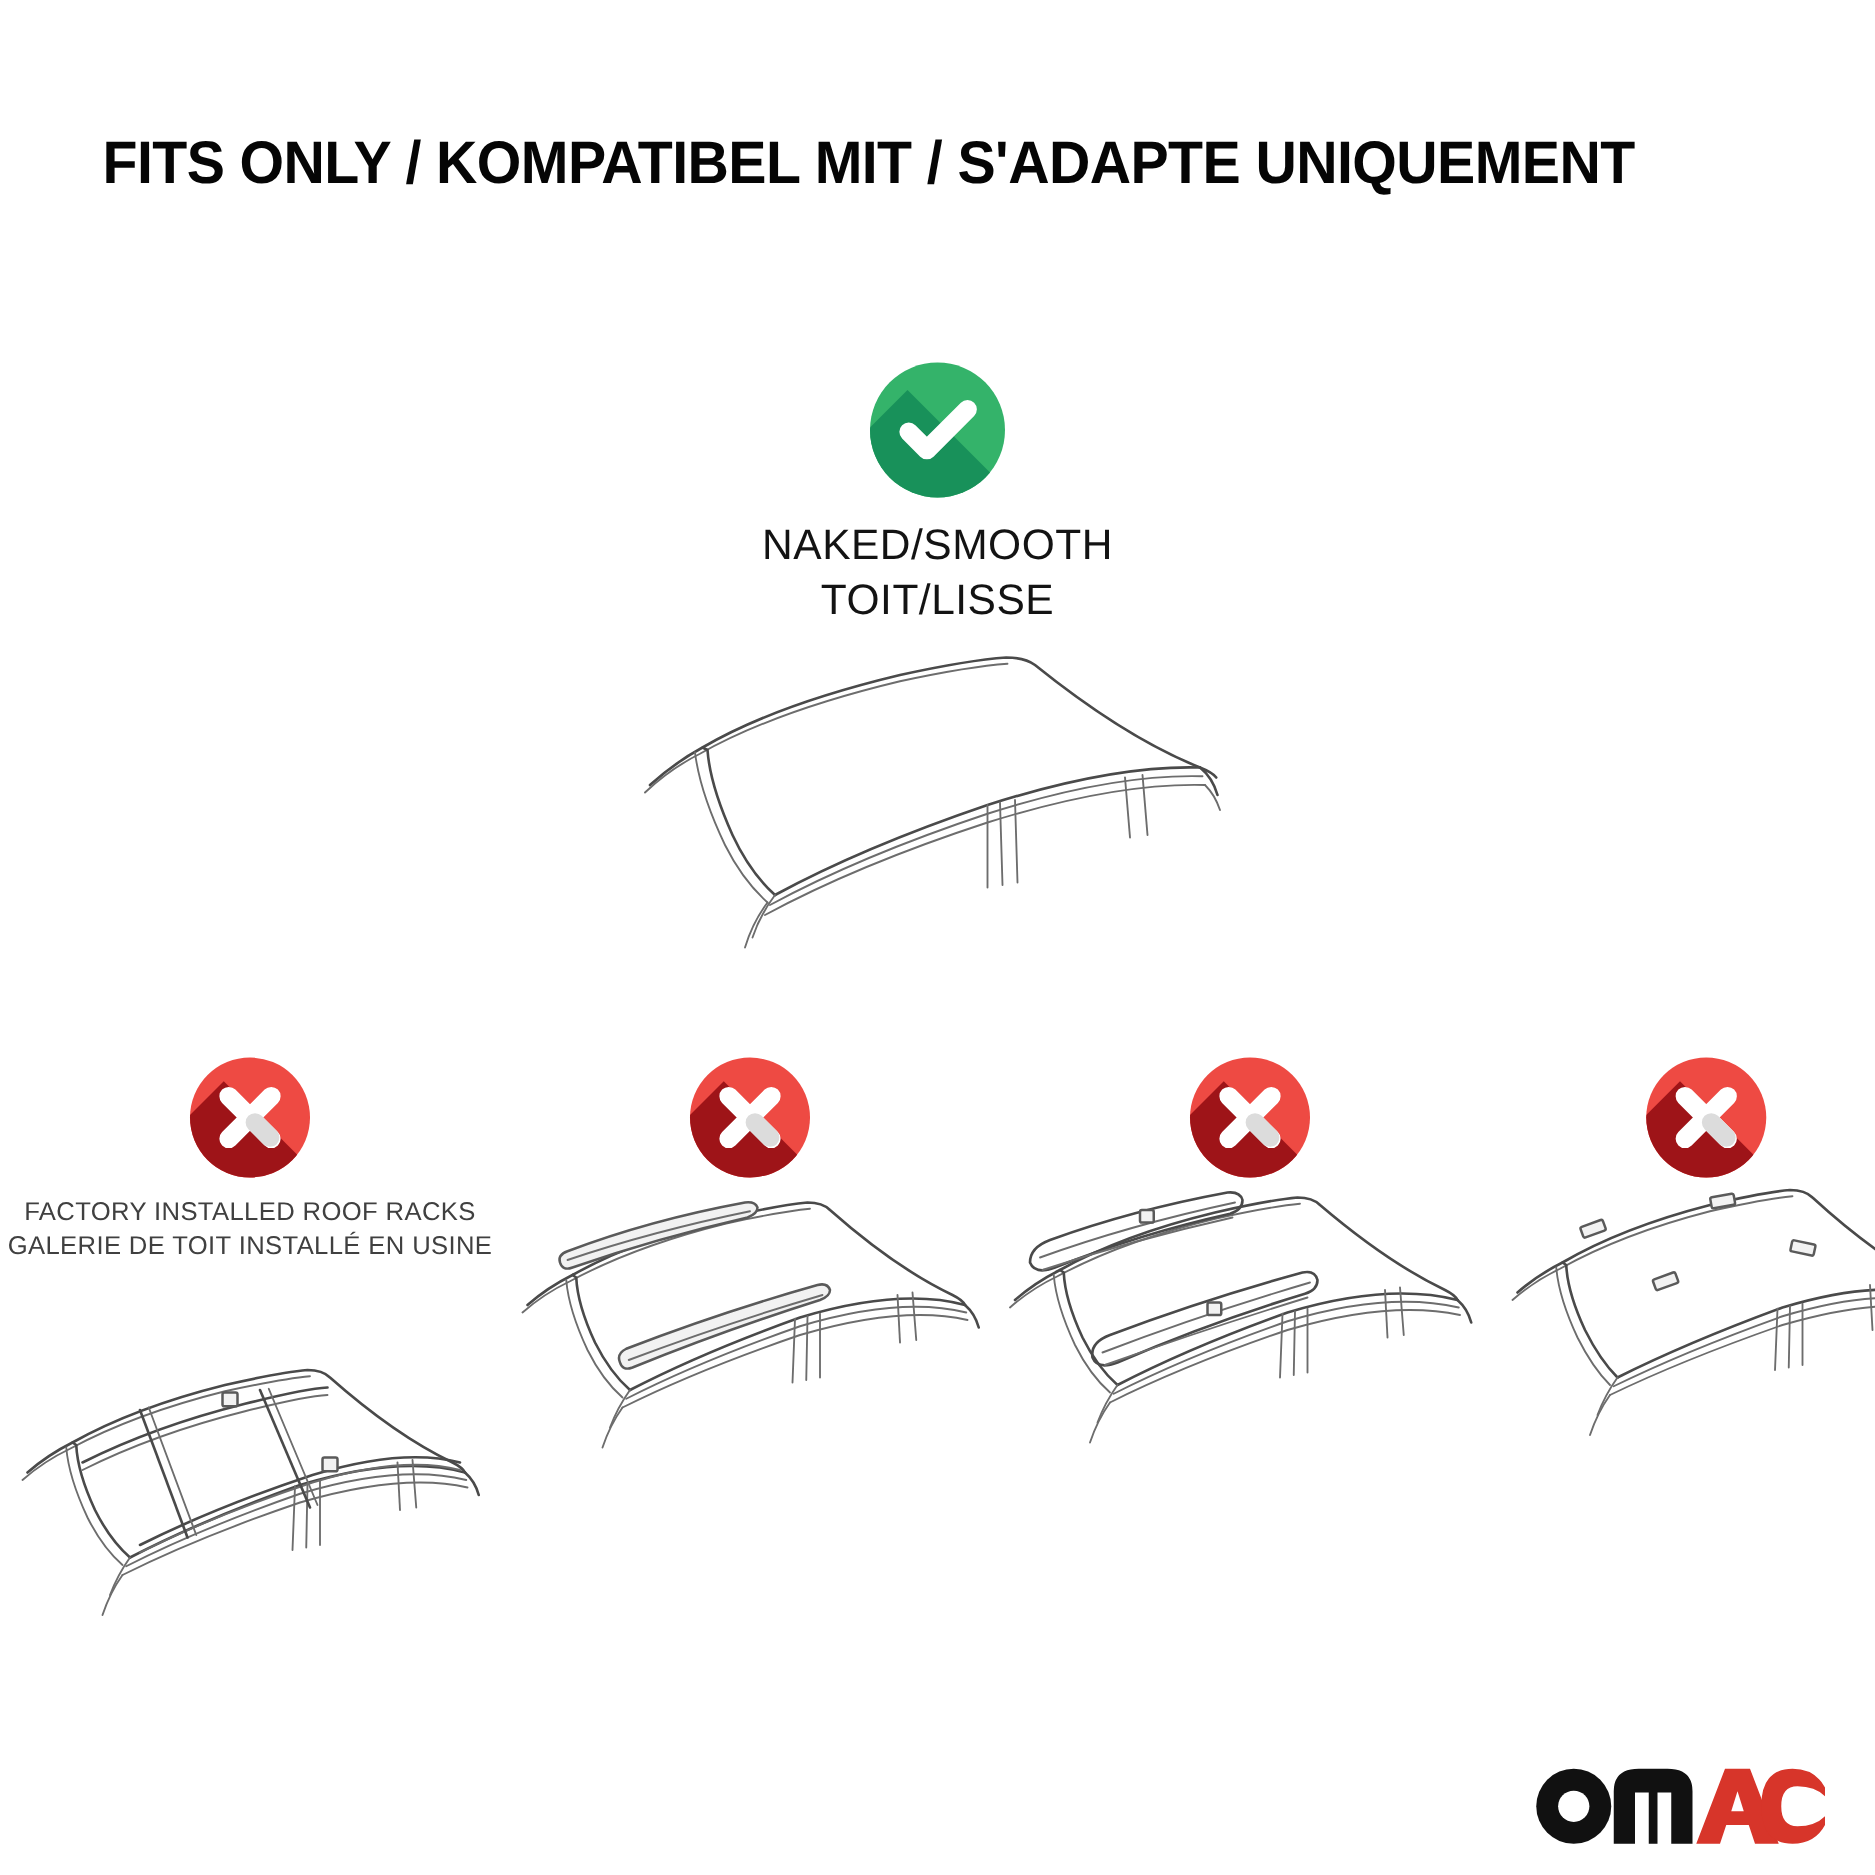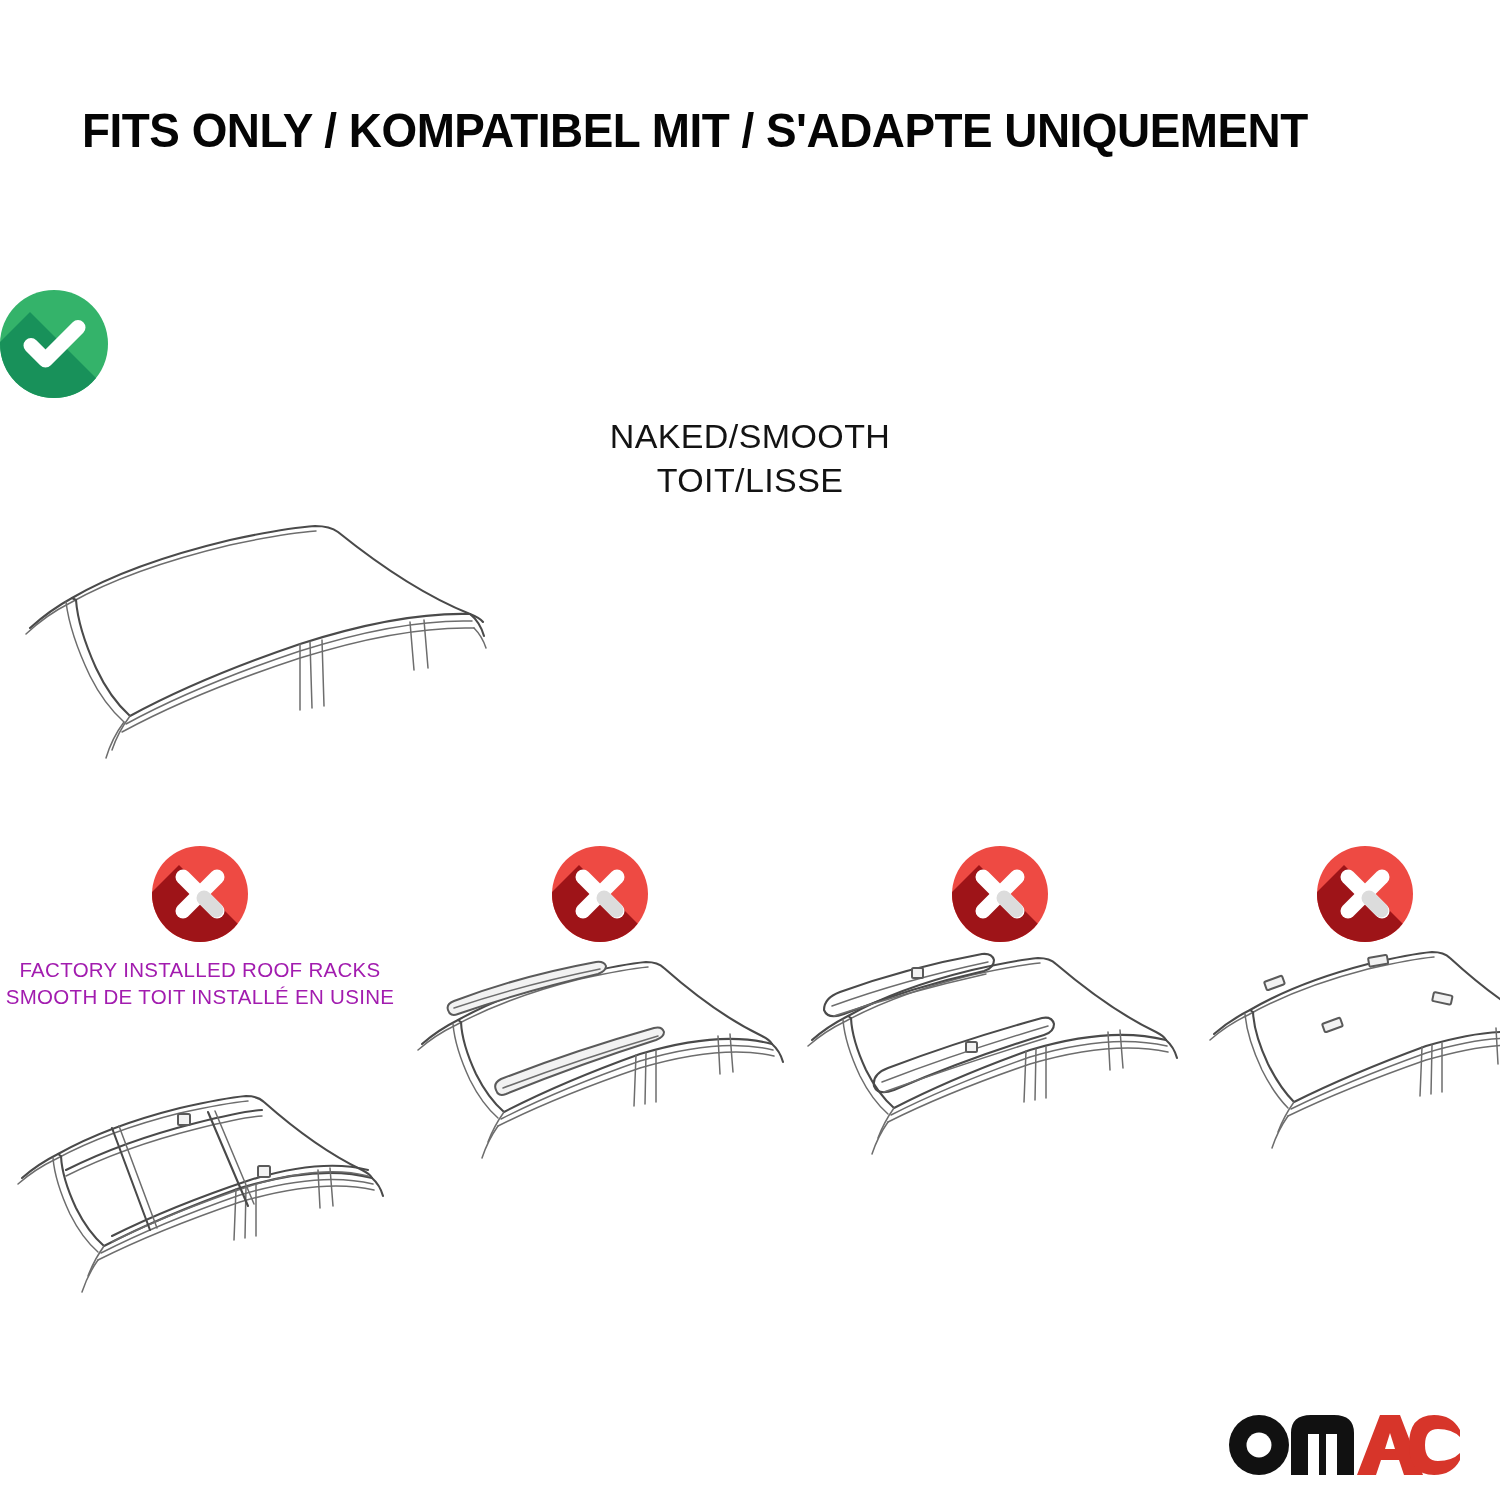--- a/index.html
+++ b/index.html
@@ -33,20 +33,21 @@
   }
 
   
   .hero {
     position: absolute;
     left: 0;
     top: 290px;
     width: 1500px;
     display: flex;
     flex-direction: column;
+    align-items: center;
   }
   .badge {
     position: relative;
     width: 108px;
     height: 108px;
     border-radius: 50%;
     overflow: hidden;
     flex: none;
   }
   .badge.ok  { background: #34B36A; }
@@ -105,21 +106,21 @@
     align-items: center;
   }
   .col .badge { width: 96px; height: 96px; }
 
   .col-caption {
     margin-top: 14px;
     text-align: center;
     font-size: 22px;
     line-height: 1.34;
     letter-spacing: 0.3px;
-    color: #a21caf;
+    color: #404040;
     font-weight: 400;
     min-height: 120px;
   }
   .col-caption.compact { font-size: 20.5px; }
 
   .col-art {
     width: 400px;
     height: 230px;
     margin-top: 2px;
   }
@@ -194,21 +195,21 @@
       <svg width="96" height="96" viewBox="0 0 96 96">
         <g stroke="#ffffff" stroke-width="15" stroke-linecap="round">
           <line x1="31" y1="31" x2="65" y2="65"></line>
           <line x1="65" y1="31" x2="31" y2="65"></line>
         </g>
         <line x1="52" y1="52" x2="64" y2="64" stroke="#dcdcdc" stroke-width="15" stroke-linecap="round"></line>
       </svg>
     </div>
     <div class="col-caption compact">
       <div>FACTORY INSTALLED ROOF RACKS</div>
-      <div>SMOOTH DE TOIT INSTALLÉ EN USINE</div>
+      <div>GALERIE DE TOIT INSTALLÉ EN USINE</div>
     </div>
     <svg class="col-art" viewBox="0 0 400 230">
 
       <path class="line" d="M22 100 Q38 86 58 76 Q108 48 180 30 Q224 20 246 18 Q258 18 264 24
                             Q316 70 362 92 Q370 96 372 100"></path>
       <path class="line-thin" d="M18 106 Q35 91 56 81 Q108 53 180 35 Q226 25 248 23"></path>
       <path class="line" d="M58 76 L61 78 Q62 100 76 130 Q88 154 104 168"></path>
       <path class="line-thin" d="M53 80 Q55 104 70 136 Q82 160 98 174"></path>
       <path class="line" d="M104 168 Q162 138 240 110 Q320 86 372 100"></path>
       <path class="line-thin" d="M101 175 Q160 145 240 117 Q320 93 373 106"></path>

